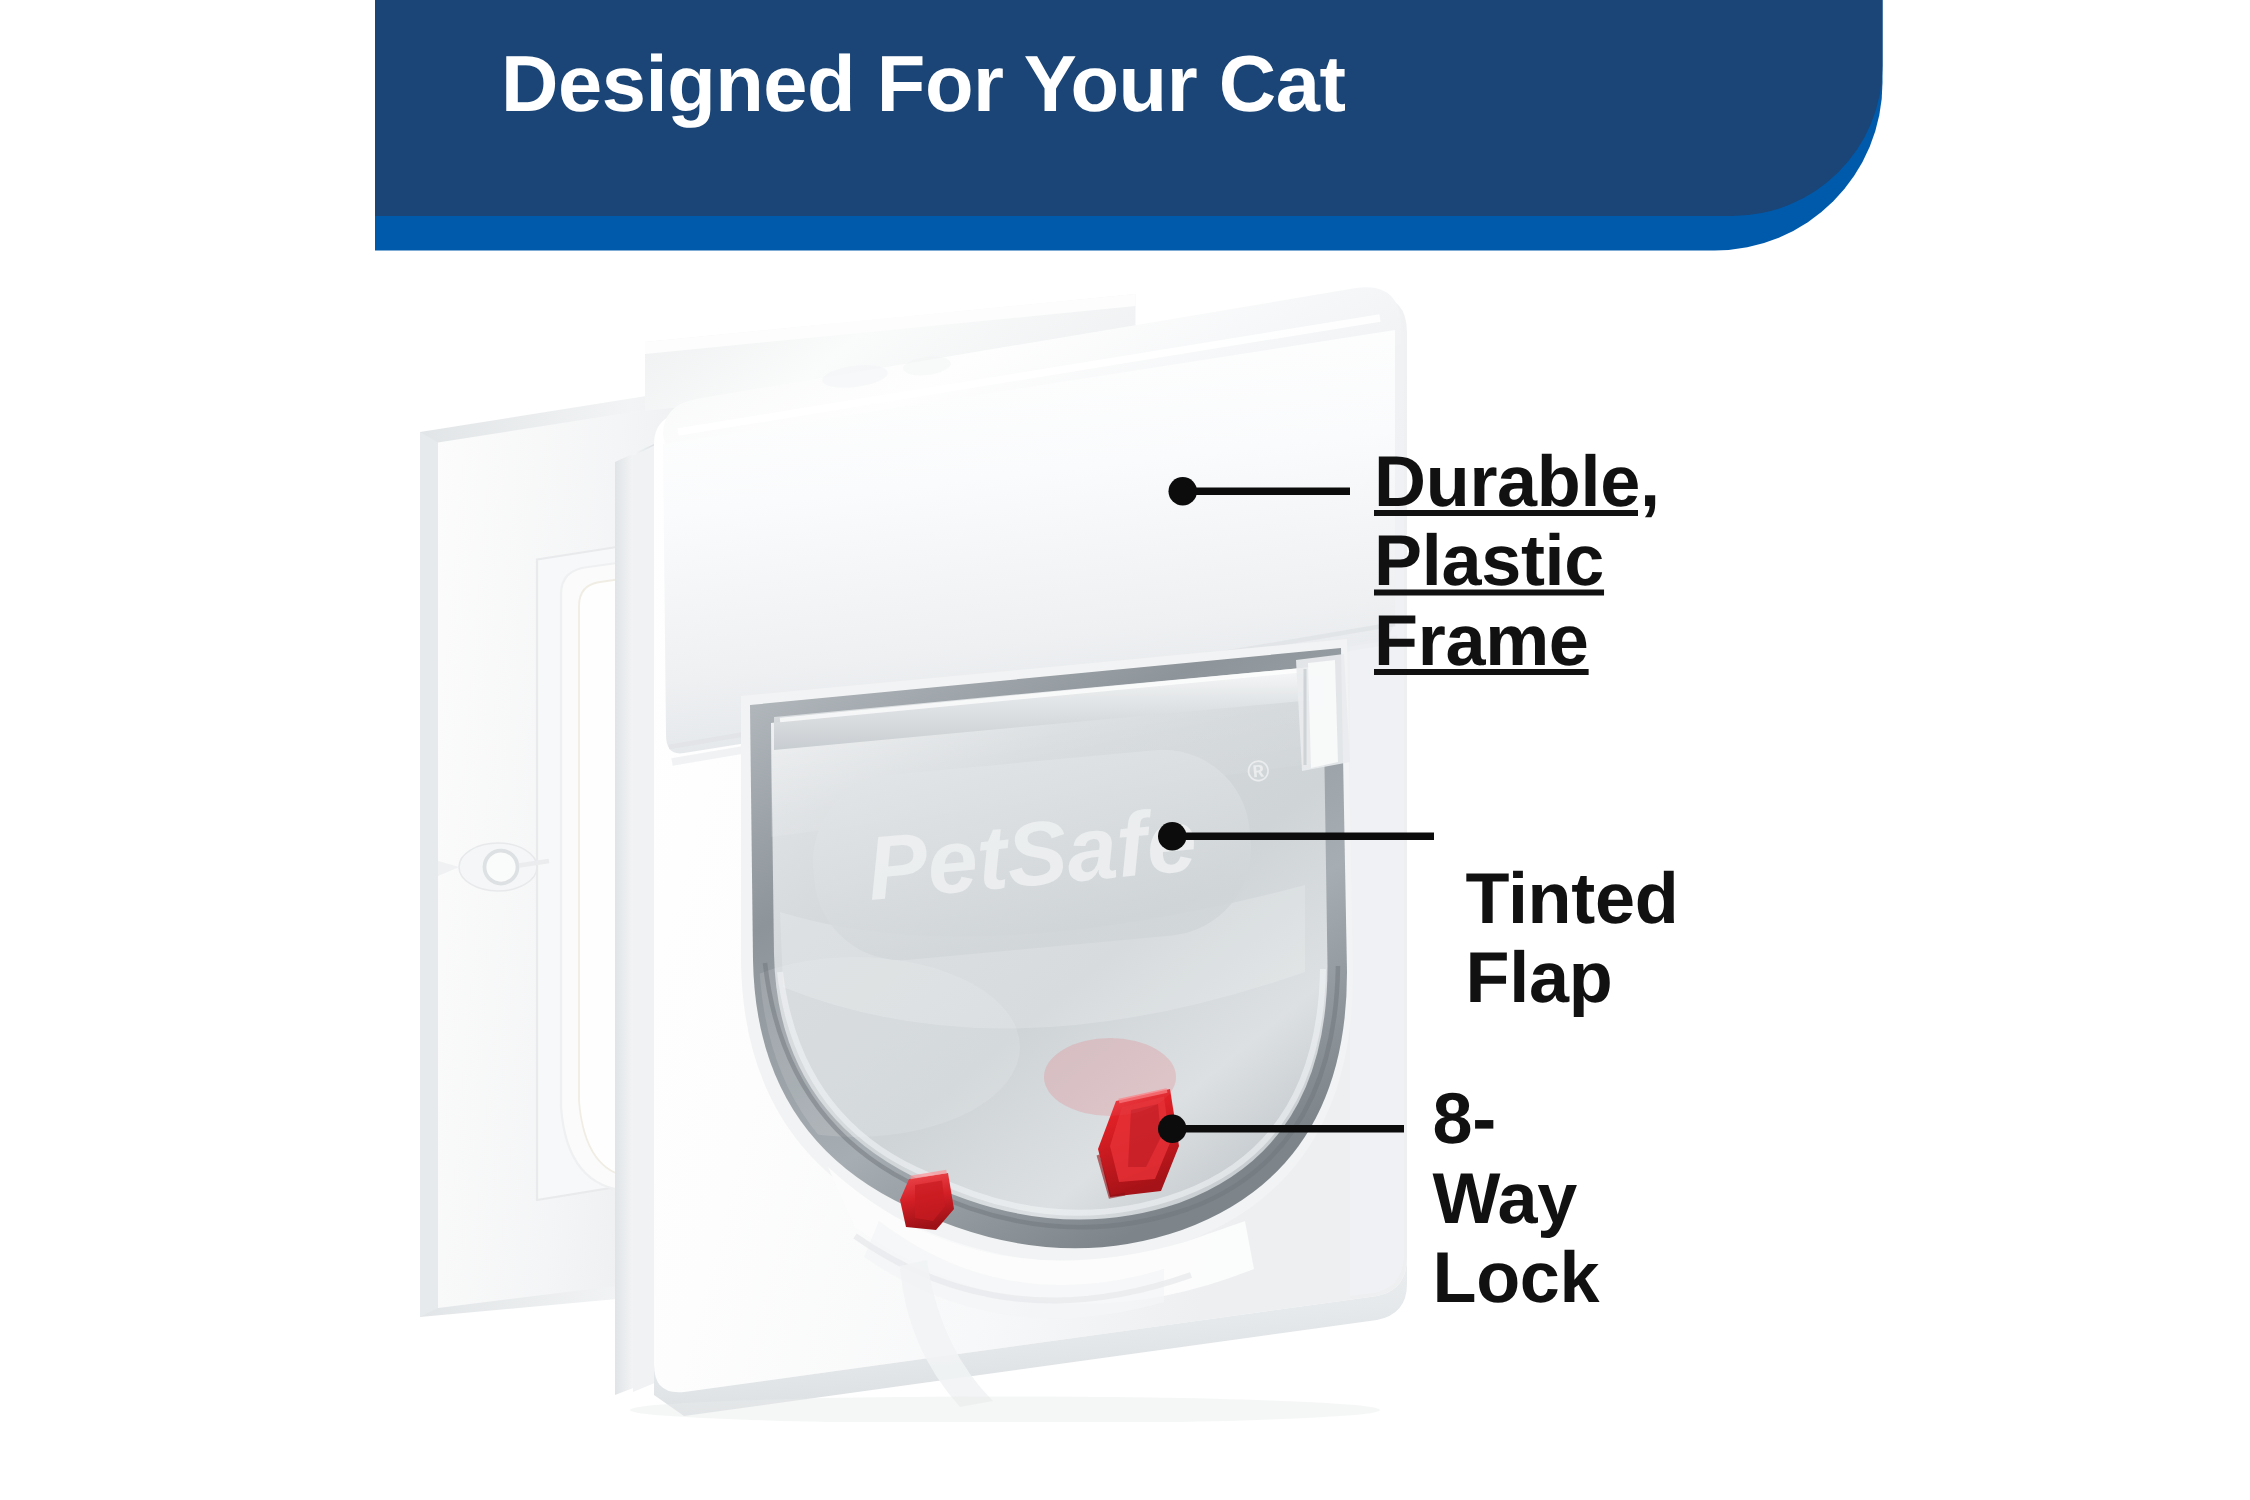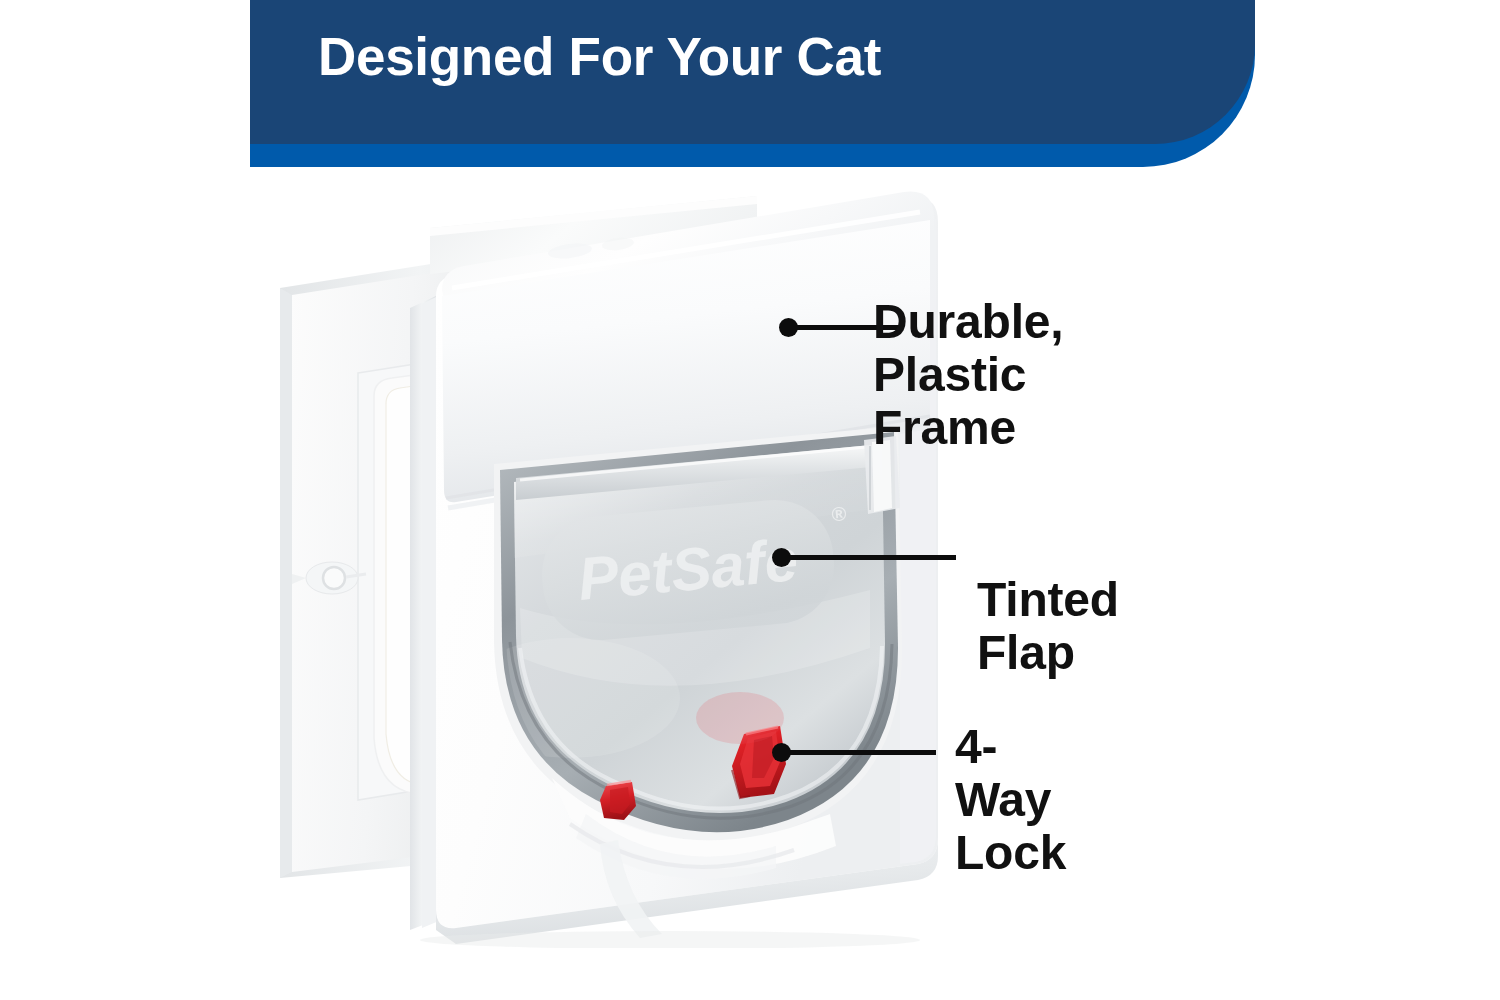--- a/index.html
+++ b/index.html
@@ -40,21 +40,21 @@
     position: absolute;
     left: 0;
     top: 0;
     width: 1005px;
     height: 144px;
     background: #1A4576;
     border-bottom-right-radius: 100px;
   }
   .banner-title {
     position: absolute;
-    left: 68px;
+    left: 84px;
     top: 30px;
     font-size: 53px;
     font-weight: bold;
     color: #ffffff;
     letter-spacing: -0.3px;
     white-space: nowrap;
     line-height: 1;
   }
 
   
@@ -93,21 +93,21 @@
     font-weight: 600;
     color: #111111;
     line-height: 53px;
     white-space: pre-line;
     letter-spacing: -0.2px;
   }
 
   
   #callout-frame .callout-dot  { left: 779px; top: 318px; }
   #callout-frame .callout-line { left: 788px; top: 325px; width: 112px; }
-  #callout-frame .callout-text { left: 873px; top: 295px; }
+  #callout-frame .callout-text { left: 916px; top: 295px; text-decoration: underline; }
 
   
   #callout-flap .callout-dot  { left: 772px; top: 548px; }
   #callout-flap .callout-line { left: 781px; top: 555px; width: 175px; }
   #callout-flap .callout-text { left: 977px; top: 525px; margin-top: 48px; }
 
   
   #callout-lock .callout-dot  { left: 772px; top: 743px; }
   #callout-lock .callout-line { left: 781px; top: 750px; width: 155px; }
   #callout-lock .callout-text { left: 955px; top: 720px; }
@@ -374,16 +374,16 @@
 
   <div class="callout" id="callout-flap">
     <div class="callout-dot"></div>
     <div class="callout-line"></div>
     <div class="callout-text">Tinted Flap</div>
   </div>
 
   <div class="callout" id="callout-lock">
     <div class="callout-dot"></div>
     <div class="callout-line"></div>
-    <div class="callout-text">4-Way Lock</div>
+    <div class="callout-text">8-Way Lock</div>
   </div>
 
 </div>
 
 </body></html>

